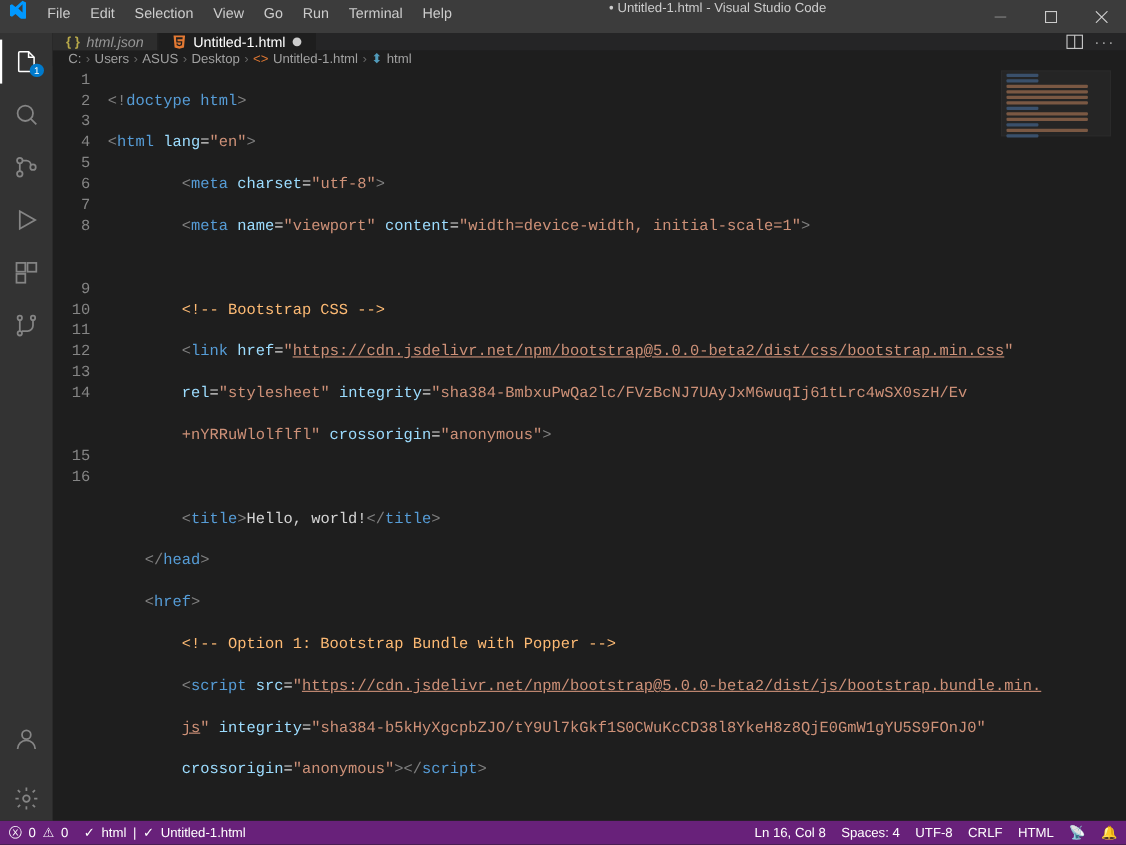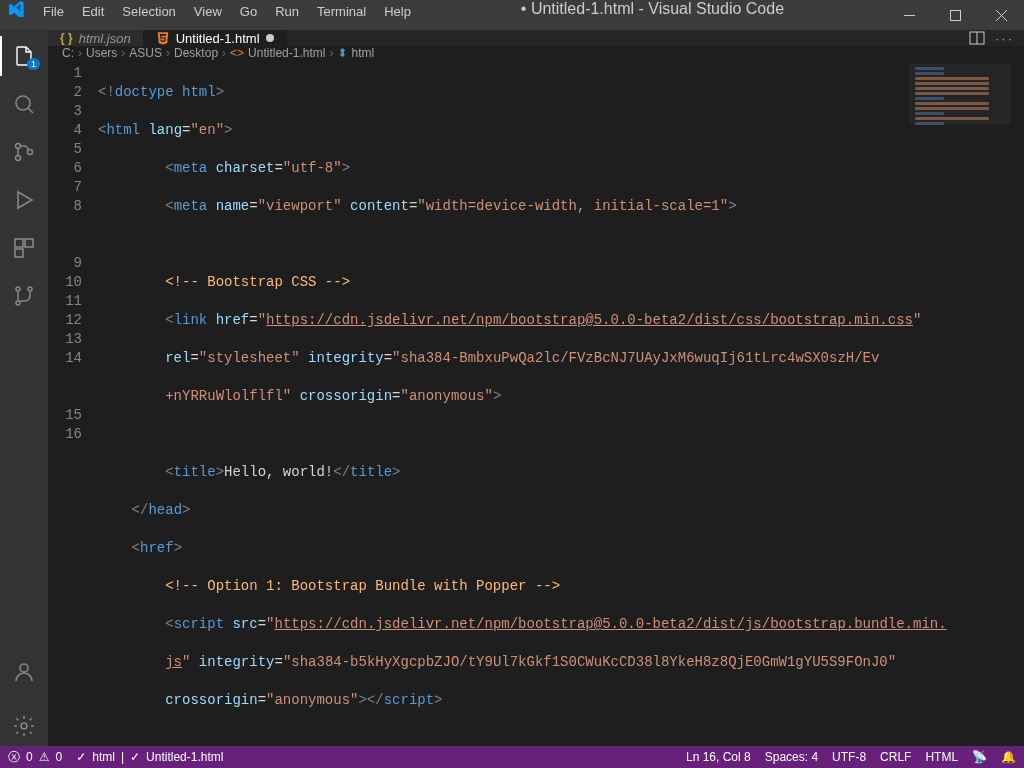--- a/index.html
+++ b/index.html
@@ -1,21 +1,21 @@
 <!DOCTYPE html>
 <html><head>
 <meta charset="utf-8">
 <style>
 * { margin:0; padding:0; box-sizing:border-box; }
 body { font-family:"Segoe UI",Arial,sans-serif; font-size:13px; background:#1e1e1e; color:#ccc; overflow:hidden; width:1024px; height:768px; }
 .titlebar { height:30px; background:#3c3c3c; display:flex; align-items:flex-start; }
 .titlebar .logo { width:35px; display:flex; align-items:center; justify-content:center; }
 .menubar { display:flex; gap:2px; }
 .menubar span { padding:4px 8px; cursor:pointer; }
-.title-center { flex:1; text-align:center; color:#ccc; font-size:16px; }
+.title-center { flex:1; text-align:center; color:#ccc; font-size:12px; }
 .win-controls { display:flex; }
 .win-controls div { width:46px; height:30px; display:flex; align-items:center; justify-content:center; cursor:pointer; }
 .main-body { display:flex; height:calc(100% - 30px - 22px); }
 .activitybar { width:48px; background:#333; display:flex; flex-direction:column; align-items:center; padding-top:6px; gap:8px; }
 .activitybar .act { width:48px; height:40px; display:flex; align-items:center; justify-content:center; cursor:pointer; color:#858585; position:relative; }
 .activitybar .act.active { color:#fff; }
 .activitybar .act.active::before { content:""; position:absolute; left:0; top:0; bottom:0; width:2px; background:#fff; }
 .activitybar .bottom { margin-top:auto; margin-bottom:6px; }
 .badge { position:absolute; bottom:6px; right:8px; background:#007acc; color:#fff; font-size:9px; border-radius:8px; padding:0 4px; line-height:12px; }
 .editor-region { flex:1; display:flex; flex-direction:column; background:#1e1e1e; }

